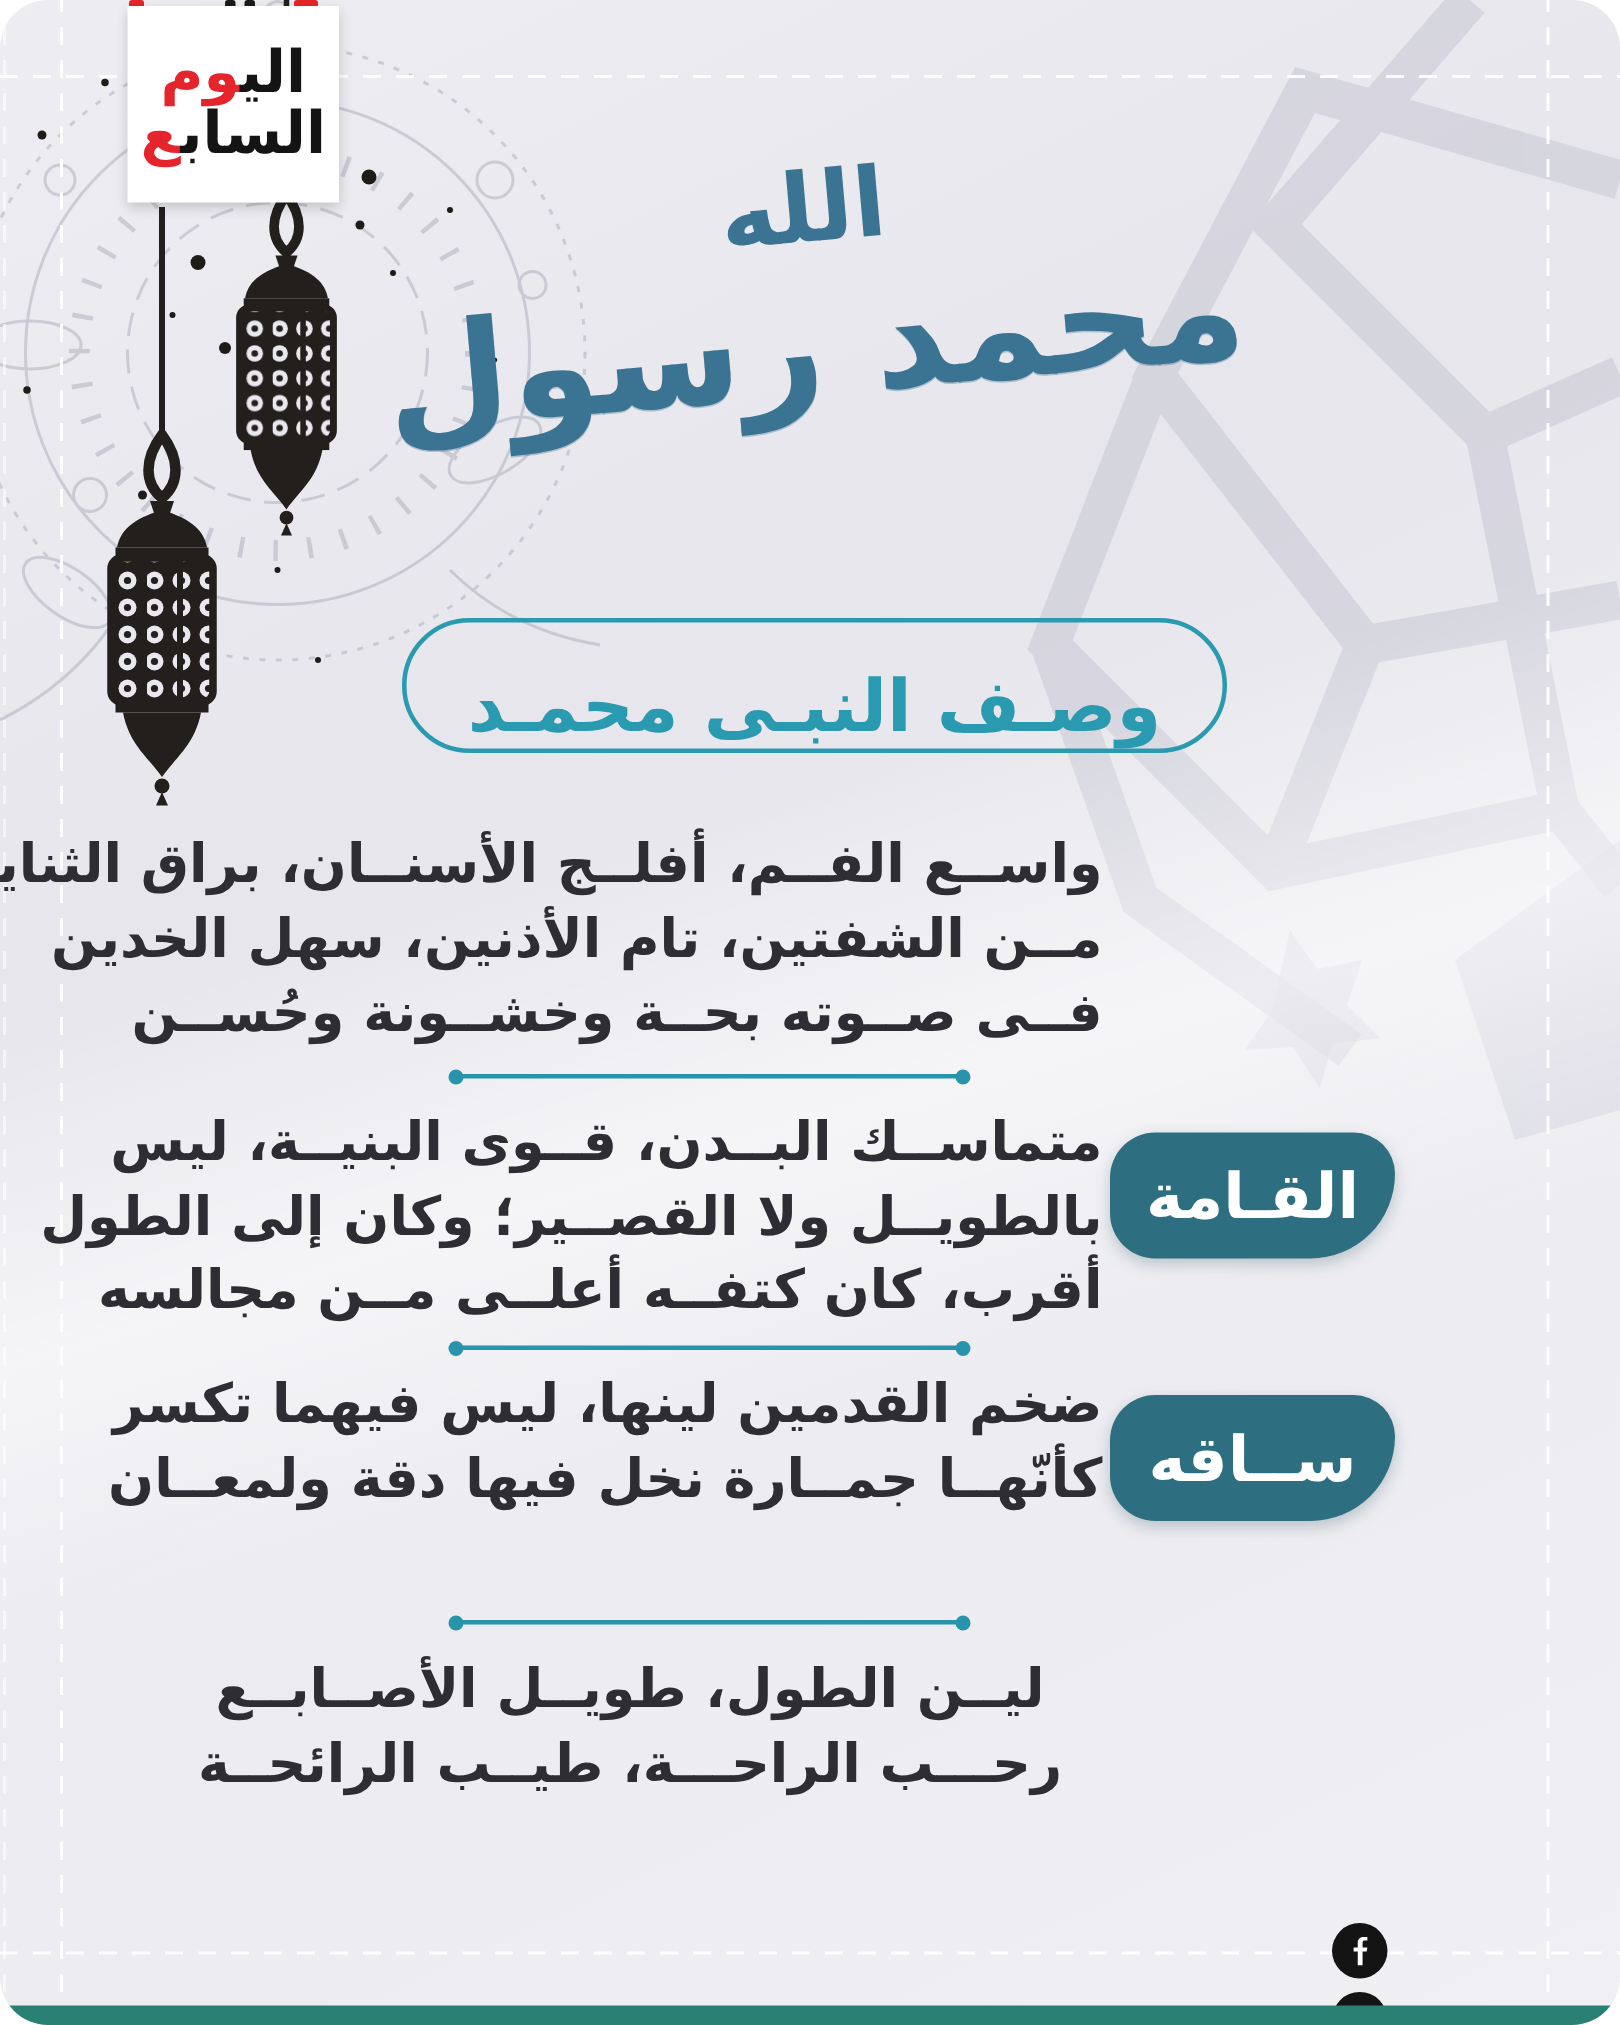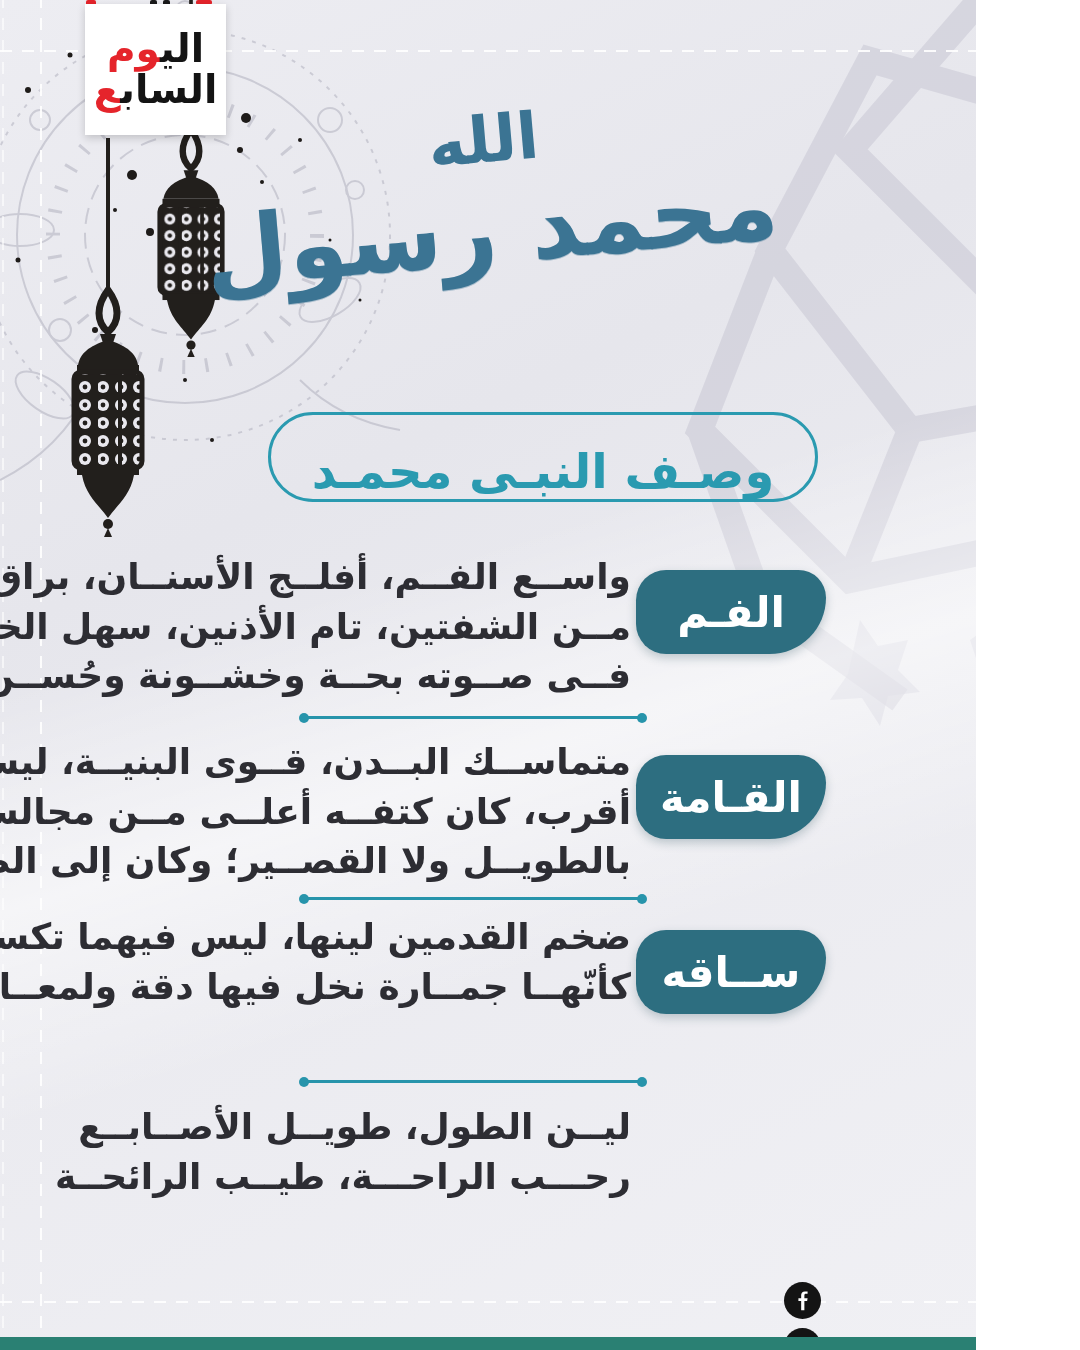--- a/index.html
+++ b/index.html
@@ -1,18 +1,18 @@
 <!DOCTYPE html>
 <html lang="ar"><head>
 <meta charset="utf-8">
 <style>
   html,body{margin:0;padding:0;}
   body{width:1080px;height:1350px;font-family:"DejaVu Sans",sans-serif;}
-  .poster{position:relative;width:976px;height:1350px;overflow:hidden;
-    background:linear-gradient(155deg,#ededf2 0%,#e6e6ec 35%,#ebebf0 60%,#f0f0f4 100%);}
+  .poster{position:relative;width:1080px;height:1350px;overflow:hidden;
+    background:linear-gradient(155deg,#ededf2 0%,#e6e6ec 35%,#ebebf0 60%,#f0f0f4 100%);border-radius:32px;}
   .sheen{position:absolute;left:-300px;top:520px;width:1800px;height:420px;
     background:linear-gradient(180deg,rgba(255,255,255,0) 0%,rgba(255,255,255,.55) 50%,rgba(255,255,255,0) 100%);
     transform:rotate(-17deg);pointer-events:none;}
   .decor{position:absolute;left:0;top:0;}
 
   
   .dash-h{position:absolute;left:0;right:0;height:2px;opacity:.9;
     background:repeating-linear-gradient(90deg,#ffffff 0 12px,transparent 12px 22px);}
   .dash-v{position:absolute;top:0;bottom:0;width:2px;opacity:.9;
     background:repeating-linear-gradient(0deg,#ffffff 0 12px,transparent 12px 22px);}
@@ -184,31 +184,28 @@
   <div class="title-badge">
     <span>وصـف النبـى محمـد</span>
   </div>
 
   <section class="sec" style="top:552px">
     <div class="sec-text">
       <div class="tline">واســع الفــم، أفلــج الأسنــان، براق الثنايا</div>
       <div class="tline">مــن الشفتين، تام الأذنين، سهل الخدين</div>
       <div class="tline">فــى صــوته بحــة وخشــونة وحُســن</div>
     </div>
-    <div class="sec-badge">
-        <span>الفـم</span>
-      </div>
   </section>
   <div class="sep" style="top:716px"></div>
 
   <section class="sec" style="top:737px">
     <div class="sec-text">
       <div class="tline">متماســك البــدن، قــوى البنيــة، ليس</div>
+      <div class="tline">بالطويــل ولا القصــير؛ وكان إلى الطول</div>
       <div class="tline">أقرب، كان كتفــه أعلــى مــن مجالسه</div>
-      <div class="tline">بالطويــل ولا القصــير؛ وكان إلى الطول</div>
     </div>
     <div class="sec-badge">
         <span>القـامة</span>
       </div>
   </section>
   <div class="sep" style="top:897px"></div>
 
   <section class="sec" style="top:912px">
     <div class="sec-text">
       <div class="tline">ضخم القدمين لينها، ليس فيهما تكسر</div>

